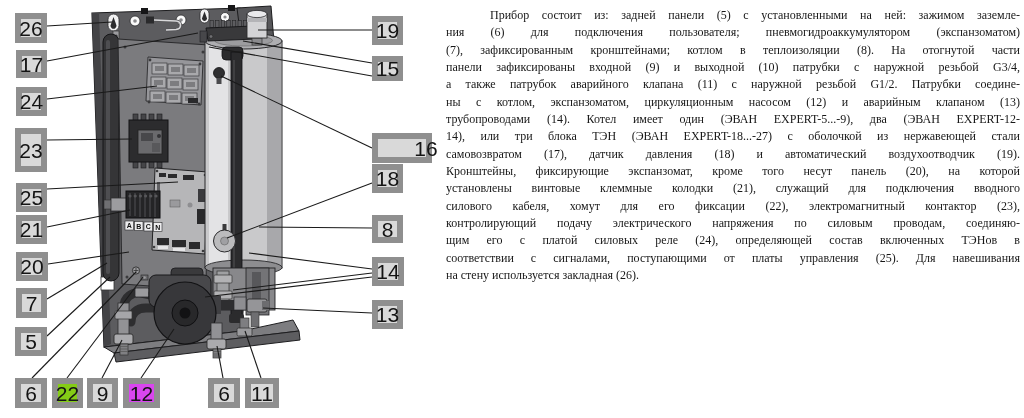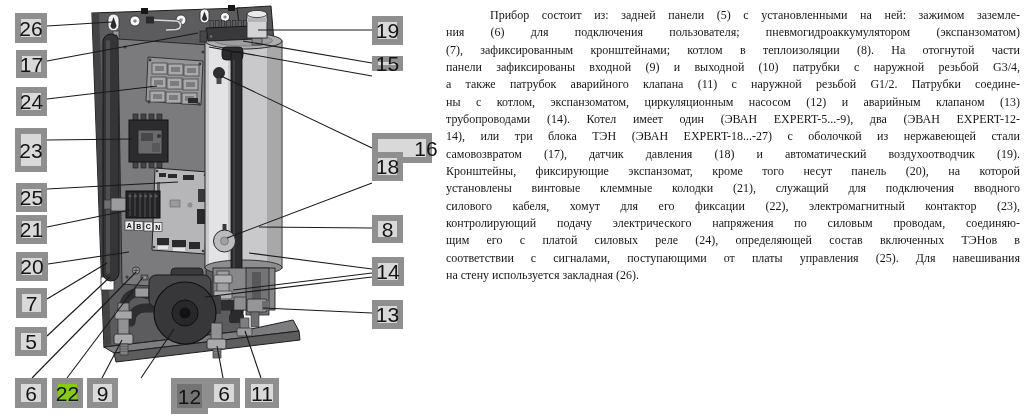--- a/index.html
+++ b/index.html
@@ -326,27 +326,27 @@
         <div class="callout" style="left: 16px; top: 87px; width: 31px; height: 29px; background: rgb(217, 217, 217); border-color: rgb(143, 143, 143);">24</div>
         <div class="callout" style="left: 15px; top: 128px; width: 32px; height: 44px; background: rgb(217, 217, 217); border-color: rgb(143, 143, 143);">23</div>
         <div class="callout" style="left: 16px; top: 183px; width: 31px; height: 29px; background: rgb(217, 217, 217); border-color: rgb(143, 143, 143);">25</div>
         <div class="callout" style="left: 16px; top: 215px; width: 31px; height: 29px; background: rgb(217, 217, 217); border-color: rgb(143, 143, 143);">21</div>
         <div class="callout" style="left: 16px; top: 252px; width: 32px; height: 29px; background: rgb(217, 217, 217); border-color: rgb(143, 143, 143);">20</div>
         <div class="callout" style="left: 16px; top: 288px; width: 31px; height: 30px; background: rgb(217, 217, 217); border-color: rgb(143, 143, 143);">7</div>
         <div class="callout" style="left: 15px; top: 327px; width: 32px; height: 29px; background: rgb(217, 217, 217); border-color: rgb(143, 143, 143);">5</div>
         <div class="callout" style="left: 15px; top: 378px; width: 32px; height: 30px; background: rgb(217, 217, 217); border-color: rgb(143, 143, 143);">6</div>
         <div class="callout" style="left: 52px; top: 378px; width: 31px; height: 30px; background: #84cc16; border-color: rgb(143, 143, 143);">22</div>
         <div class="callout" style="left: 87px; top: 378px; width: 31px; height: 30px; background: rgb(217, 217, 217); border-color: rgb(143, 143, 143);">9</div>
-        <div class="callout" style="left: 123px; top: 378px; width: 37px; height: 36px; background: #737373; border-color: rgb(143, 143, 143); margin-left: 48px;">12</div>
+        <div class="callout" style="left: 123px; top: 378px; width: 37px; height: 30px; background: #d946ef; border-color: rgb(143, 143, 143);">12</div>
         <div class="callout" style="left: 208px; top: 378px; width: 32px; height: 30px; background: rgb(217, 217, 217); border-color: rgb(143, 143, 143);">6</div>
         <div class="callout" style="left: 245px; top: 378px; width: 34px; height: 30px; background: rgb(217, 217, 217); border-color: rgb(143, 143, 143);">11</div>
         <div class="callout" style="left: 372px; top: 16px; width: 31px; height: 29px; background: rgb(217, 217, 217); border-color: rgb(143, 143, 143);">19</div>
-        <div class="callout" style="left: 372px; top: 56px; width: 31px; height: 15px; background: rgb(217, 217, 217); border-color: rgb(143, 143, 143);">15</div>
+        <div class="callout" style="left: 372px; top: 56px; width: 31px; height: 25px; background: rgb(217, 217, 217); border-color: rgb(143, 143, 143);">15</div>
         <div class="callout" style="left: 372px; top: 133px; width: 31px; height: 30px; background: rgb(217, 217, 217); border-color: rgb(143, 143, 143); padding-left: 48px;">16</div>
-        <div class="callout" style="left: 372px; top: 152px; width: 31px; height: 29px; background: rgb(217, 217, 217); border-color: rgb(143, 143, 143);">18</div>
+        <div class="callout" style="left: 372px; top: 164px; width: 31px; height: 29px; background: rgb(217, 217, 217); border-color: rgb(143, 143, 143);">18</div>
         <div class="callout" style="left: 372px; top: 215px; width: 31px; height: 28px; background: rgb(217, 217, 217); border-color: rgb(143, 143, 143);">8</div>
         <div class="callout" style="left: 372px; top: 257px; width: 32px; height: 29px; background: rgb(217, 217, 217); border-color: rgb(143, 143, 143);">14</div>
         <div class="callout" style="left: 372px; top: 300px; width: 31px; height: 29px; background: rgb(217, 217, 217); border-color: rgb(143, 143, 143);">13</div>
       </div>
   </div>
 
   <div class="textcol" id="description">
       <div class="tline first">Прибор состоит из: задней панели (5) с установленными на ней: зажимом заземле-</div>
       <div class="tline">ния (6) для подключения пользователя; пневмогидроаккумулятором (экспанзоматом)</div>
       <div class="tline">(7), зафиксированным кронштейнами; котлом в теплоизоляции (8). На отогнутой части</div>

